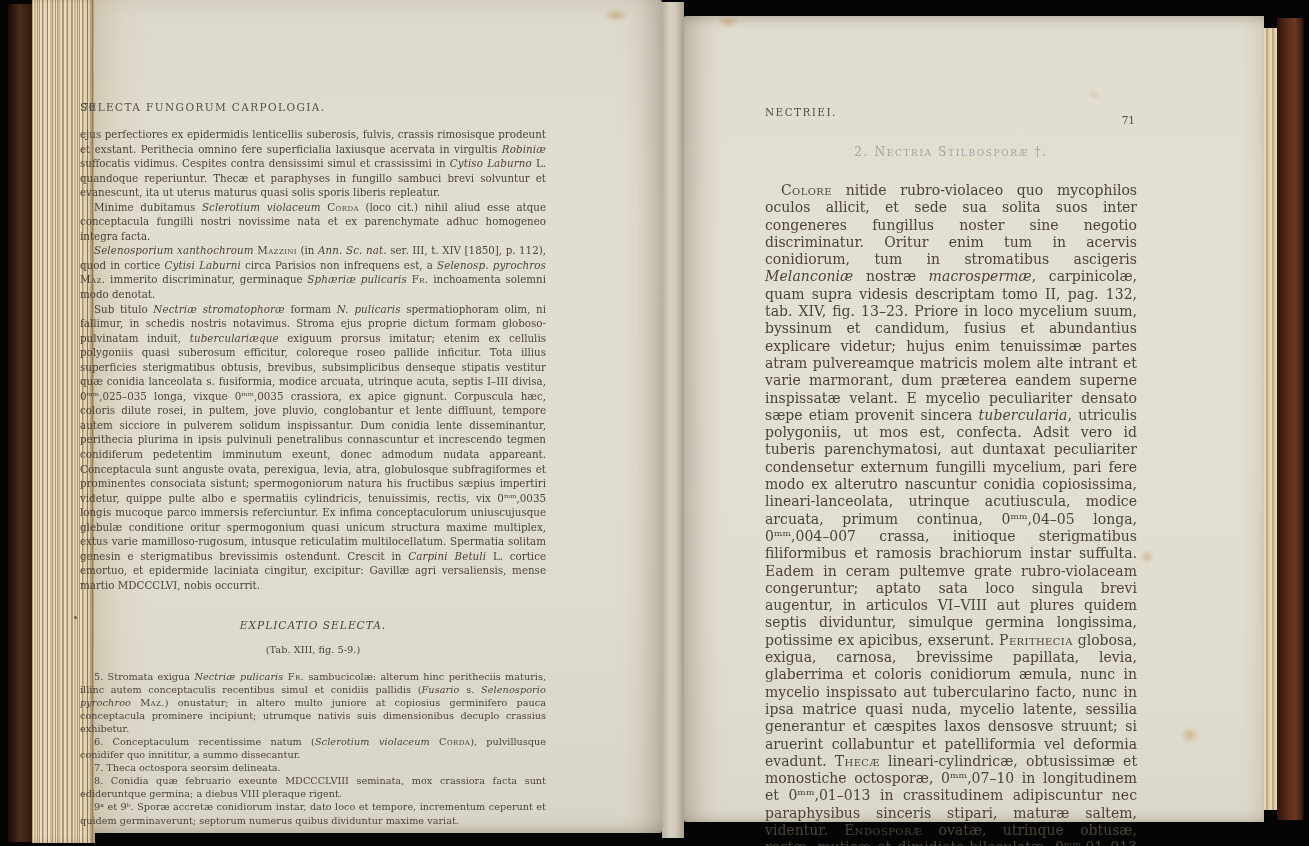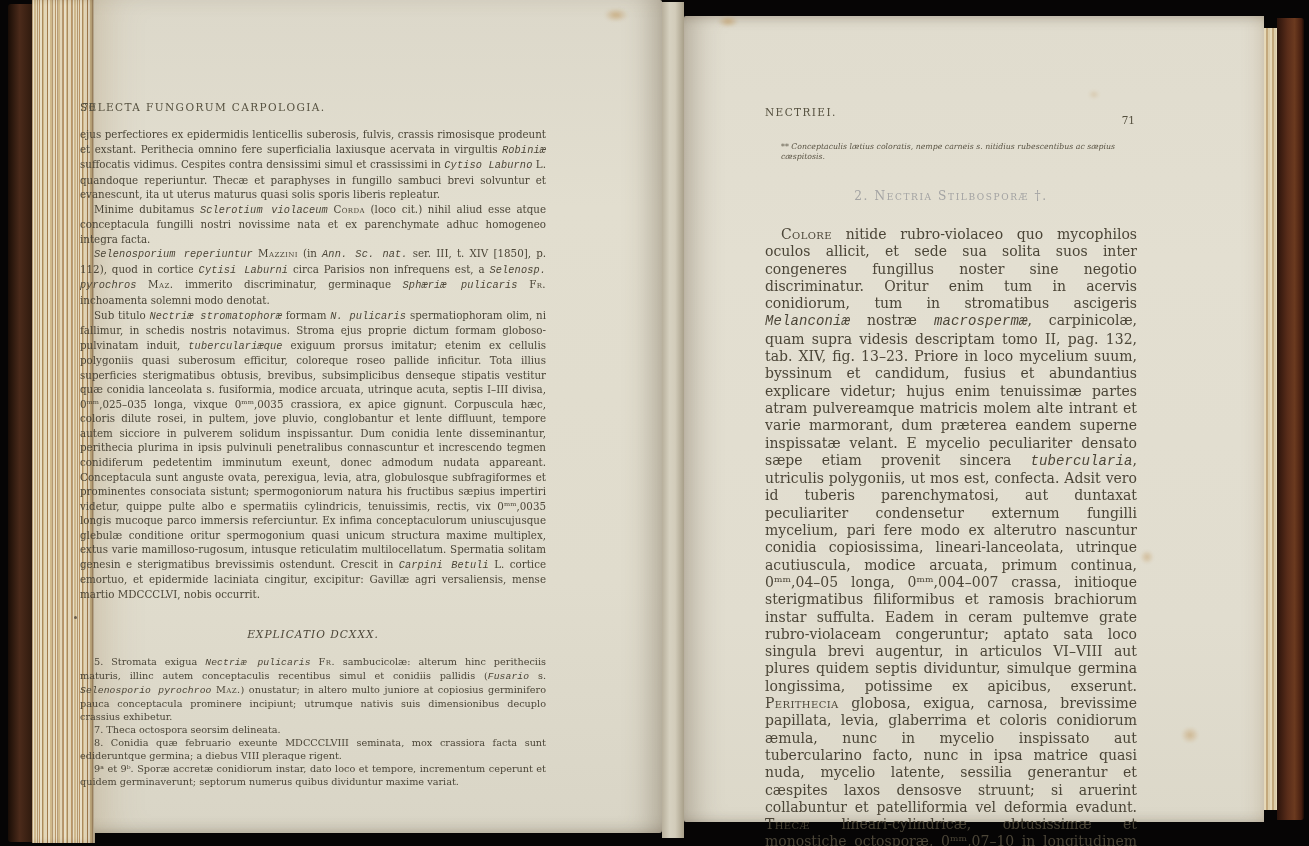--- a/index.html
+++ b/index.html
@@ -56,21 +56,21 @@
   .rp-text{left:80px;top:0;width:372px;}
   .pghead{position:relative;text-align:left;font-size:10.5px;letter-spacing:1.4px;
     color:#55503f;}
   .lp-text .pghead{margin-top:101px;margin-bottom:14px;}
   .rp-text .pghead{margin-top:90px;margin-bottom:0;}
   .pagenum-l{position:absolute;left:2px;top:0;letter-spacing:0;}
   .pagenum-r{position:absolute;right:2px;top:8px;letter-spacing:0;}
   .bodytext p{margin:0;font-size:10.3px;line-height:14.55px;}
   .bodytext p.ind{text-indent:14px;}
   .sc{font-variant:small-caps;letter-spacing:.4px;}
-  i{letter-spacing:.1px;font-family:Liberation Mono, monospace;}
+  i{letter-spacing:.1px;}
   .expl-title{margin:26px 0 0;text-align:center;font-style:italic;font-size:10.6px;
     letter-spacing:1px;}
   .expl-sub{margin:13px 0 0;text-align:center;font-size:9.8px;}
   .expl-items{margin-top:15px;}
   .expl-items p{margin:0;font-size:9.7px;line-height:13.1px;text-indent:14px;}
   .fig-note{margin-top:1px;}
   
   .footnote{margin:24px 0 0;padding-left:16px;font-style:italic;font-size:7.8px;
     line-height:10px;color:#5a5444;text-align:left;}
   .species-heading{margin:27px 0 0;text-align:center;font-variant:small-caps;
@@ -100,37 +100,38 @@
 <div class="abs inkdot"></div>
 
 <div class="textcol lp-text">
   <div class="pghead">
     <span class="pagenum-l">70</span>
     <span>SELECTA FUNGORUM CARPOLOGIA.</span>
   </div>
   <div class="bodytext">
     <p>ejus perfectiores ex epidermidis lenticellis suberosis, fulvis, crassis rimosisque prodeunt et exstant. Perithecia omnino fere superficialia laxiusque acervata in virgultis <i>Robiniæ</i> suffocatis vidimus. Cespites contra densissimi simul et crassissimi in <i>Cytiso Laburno</i> L. quandoque reperiuntur. Thecæ et paraphyses in fungillo sambuci brevi solvuntur et evanescunt, ita ut uterus maturus quasi solis sporis liberis repleatur.</p>
     <p class="ind">Minime dubitamus <i>Sclerotium violaceum</i> <span class="sc">Corda</span> (loco cit.) nihil aliud esse atque conceptacula fungilli nostri novissime nata et ex parenchymate adhuc homogeneo integra facta.</p>
-    <p class="ind"><i>Selenosporium reperiuntur</i> <span class="sc">Mazzini</span> (in <i>Ann. Sc. nat.</i> ser. III, t. XIV [1850], p. 112), quod in cortice <i>Cytisi Laburni</i> circa Parisios non infrequens est, a <i>Selenosp. pyrochros</i> <span class="sc">Maz.</span> immerito discriminatur, germinaque <i>Sphæriæ pulicaris</i> <span class="sc">Fr.</span> inchoamenta solemni modo denotat.</p>
+    <p class="ind"><i>Selenosporium xanthochroum</i> <span class="sc">Mazzini</span> (in <i>Ann. Sc. nat.</i> ser. III, t. XIV [1850], p. 112), quod in cortice <i>Cytisi Laburni</i> circa Parisios non infrequens est, a <i>Selenosp. pyrochros</i> <span class="sc">Maz.</span> immerito discriminatur, germinaque <i>Sphæriæ pulicaris</i> <span class="sc">Fr.</span> inchoamenta solemni modo denotat.</p>
     <p class="ind">Sub titulo <i>Nectriæ stromatophoræ</i> formam <i>N. pulicaris</i> spermatiophoram olim, ni fallimur, in schedis nostris notavimus. Stroma ejus proprie dictum formam globoso-pulvinatam induit, <i>tuberculariæque</i> exiguum prorsus imitatur; etenim ex cellulis polygoniis quasi suberosum efficitur, coloreque roseo pallide inficitur. Tota illius superficies sterigmatibus obtusis, brevibus, subsimplicibus denseque stipatis vestitur quæ conidia lanceolata s. fusiformia, modice arcuata, utrinque acuta, septis I–III divisa, 0ᵐᵐ,025–035 longa, vixque 0ᵐᵐ,0035 crassiora, ex apice gignunt. Corpuscula hæc, coloris dilute rosei, in pultem, jove pluvio, conglobantur et lente diffluunt, tempore autem sicciore in pulverem solidum inspissantur. Dum conidia lente disseminantur, perithecia plurima in ipsis pulvinuli penetralibus connascuntur et increscendo tegmen conidiferum pedetentim imminutum exeunt, donec admodum nudata appareant. Conceptacula sunt anguste ovata, perexigua, levia, atra, globulosque subfragiformes et prominentes consociata sistunt; spermogoniorum natura his fructibus sæpius impertiri videtur, quippe pulte albo e spermatiis cylindricis, tenuissimis, rectis, vix 0ᵐᵐ,0035 longis mucoque parco immersis referciuntur. Ex infima conceptaculorum uniuscujusque glebulæ conditione oritur spermogonium quasi unicum structura maxime multiplex, extus varie mamilloso-rugosum, intusque reticulatim multilocellatum. Spermatia solitam genesin e sterigmatibus brevissimis ostendunt. Crescit in <i>Carpini Betuli</i> L. cortice emortuo, et epidermide laciniata cingitur, excipitur: Gavillæ agri versaliensis, mense martio MDCCCLVI, nobis occurrit.</p>
   </div>
-  <p class="expl-title">EXPLICATIO DCXXX.</p>
+  <p class="expl-title">EXPLICATIO SELECTA.</p>
+  <p class="expl-sub">(Tab. XIII, fig. 5-9.)</p>
   <div class="expl-items">
     <p>5. Stromata exigua <i>Nectriæ pulicaris</i> <span class="sc">Fr.</span> sambucicolæ: alterum hinc peritheciis maturis, illinc autem conceptaculis recentibus simul et conidiis pallidis (<i>Fusario</i> s. <i>Selenosporio pyrochroo</i> <span class="sc">Maz.</span>) onustatur; in altero multo juniore at copiosius germinifero pauca conceptacula prominere incipiunt; utrumque nativis suis dimensionibus decuplo crassius exhibetur.</p>
+    <p>6. Conceptaculum recentissime natum (<i>Sclerotium violaceum</i> <span class="sc">Corda</span>), pulvillusque conidifer quo innititur, a summo dissecantur.</p>
     <p>7. Theca octospora seorsim delineata.</p>
     <p>8. Conidia quæ februario exeunte MDCCCLVIII seminata, mox crassiora facta sunt edideruntque germina; a diebus VIII pleraque rigent.</p>
     <p>9ᵃ et 9ᵇ. Sporæ accretæ conidiorum instar, dato loco et tempore, incrementum ceperunt et quidem germinaverunt; septorum numerus quibus dividuntur maxime variat.</p>
   </div>
 </div>
 
 <div class="textcol rp-text" style="left:765px;top:16px;width:372px;">
   <div class="pghead">
     <span>NECTRIEI.</span>
     <span class="pagenum-r">71</span>
   </div>
-  <p class="footnote">** Conceptaculis lætius coloratis, nempe carneis s. nitidius rubescentibus ac sæpius cæspitosis.</p>
   <p class="species-heading">2. Nectria Stilbosporæ †.</p>
   <div class="rp-body">
     <p class="ind"><span class="sc">Colore</span> nitide rubro-violaceo quo mycophilos oculos allicit, et sede sua solita suos inter congeneres fungillus noster sine negotio discriminatur. Oritur enim tum in acervis conidiorum, tum in stromatibus ascigeris <i>Melanconiæ</i> nostræ <i>macrospermæ</i>, carpinicolæ, quam supra videsis descriptam tomo II, pag. 132, tab. XIV, fig. 13–23. Priore in loco mycelium suum, byssinum et candidum, fusius et abundantius explicare videtur; hujus enim tenuissimæ partes atram pulvereamque matricis molem alte intrant et varie marmorant, dum præterea eandem superne inspissatæ velant. E mycelio peculiariter densato sæpe etiam provenit sincera <i>tubercularia</i>, utriculis polygoniis, ut mos est, confecta. Adsit vero id tuberis parenchymatosi, aut duntaxat peculiariter condensetur externum fungilli mycelium, pari fere modo ex alterutro nascuntur conidia copiosissima, lineari-lanceolata, utrinque acutiuscula, modice arcuata, primum continua, 0ᵐᵐ,04–05 longa, 0ᵐᵐ,004–007 crassa, initioque sterigmatibus filiformibus et ramosis brachiorum instar suffulta. Eadem in ceram pultemve grate rubro-violaceam congeruntur; aptato sata loco singula brevi augentur, in articulos VI–VIII aut plures quidem septis dividuntur, simulque germina longissima, potissime ex apicibus, exserunt. <span class="sc">Perithecia</span> globosa, exigua, carnosa, brevissime papillata, levia, glaberrima et coloris conidiorum æmula, nunc in mycelio inspissato aut tubercularino facto, nunc in ipsa matrice quasi nuda, mycelio latente, sessilia generantur et cæspites laxos densosve struunt; si aruerint collabuntur et patelliformia vel deformia evadunt. <span class="sc">Thecæ</span> lineari-cylindricæ, obtusissimæ et monostiche octosporæ, 0ᵐᵐ,07–10 in longitudinem et 0ᵐᵐ,01–013 in crassitudinem adipiscuntur nec paraphysibus sinceris stipari, maturæ saltem, videntur. <span class="sc">Endosporæ</span> ovatæ, utrinque obtusæ, rectæ, muticæ et dimidiato-biloculatæ, 0ᵐᵐ,01–013 longitudine, crassitudine autem 0ᵐᵐ,0065–01 æquare solent; ubi in aqua seruntur sensim augentur, salva forma, et singula hinc vel hinc, sed ex utroque loculo, prælonga agunt germina.</p>
     <p class="ind">Primum nobis occurrit fungillus in silva cæsa ad Fontembellaqueum, februario abeunte MDCCCLX, deinde Moduni agri versaliensis, etiam hiberno tempore. Nisi a longinquo, saltem prima fronte, propter colorem rubro-violaceum agnoscitur.</p>
   </div>
 
 </div>
 
 </body></html>

